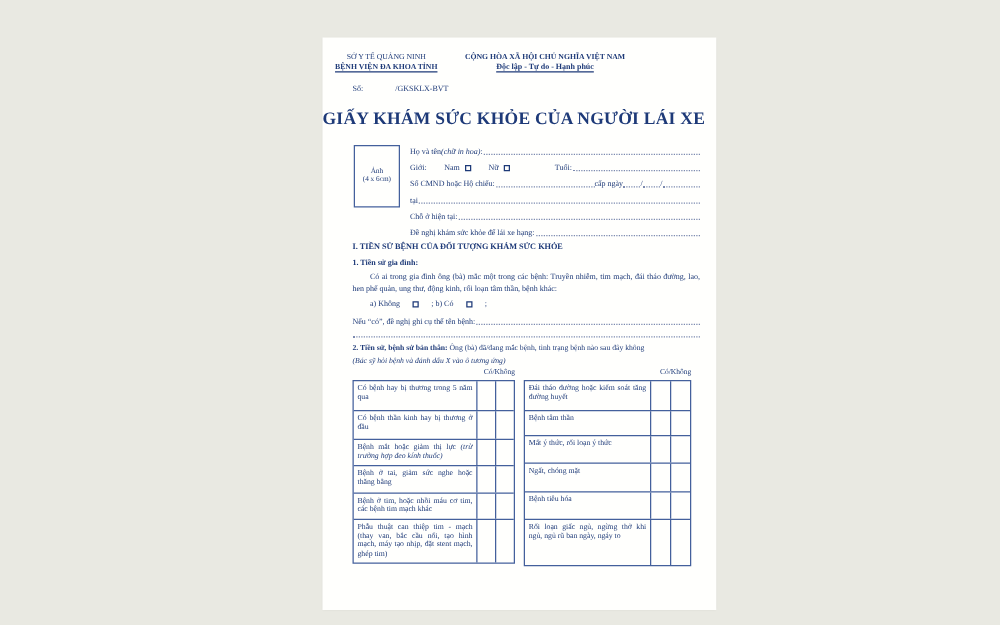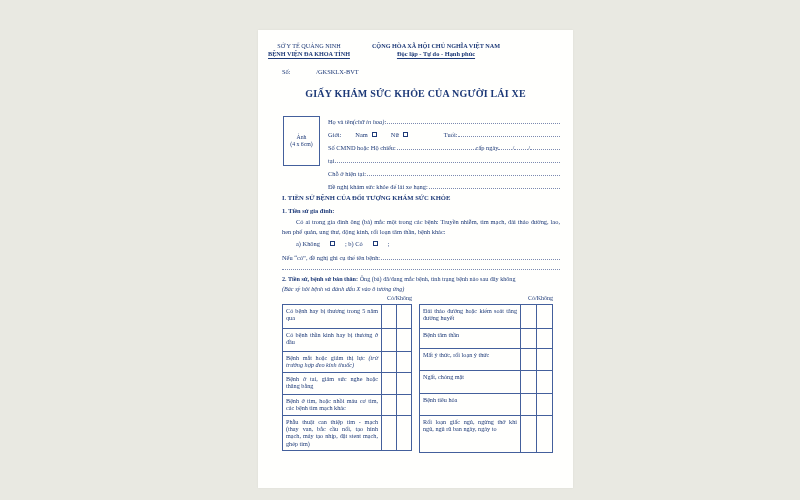--- a/index.html
+++ b/index.html
@@ -14,21 +14,21 @@
     position:absolute; left:258px; top:30px; width:315px; height:458px;
     background:#fffffd; box-shadow:0 0 2px rgba(0,0,0,0.06);
   }
   
   .hdr-left { position:absolute; left:2px; top:12px; width:98px; text-align:center; font-size:6.2px; line-height:8px; }
   .hdr-left .l2 { font-weight:bold; text-decoration:underline; text-underline-offset:1.5px; }
   .hdr-right { position:absolute; left:104px; top:12px; width:148px; text-align:center; font-size:6.2px; line-height:8px; font-weight:bold; }
   .hdr-right .l2 { font-size:6.4px; text-decoration:underline; text-underline-offset:1.5px; }
   .so-line { position:absolute; left:24px; top:38px; font-size:6.4px; }
   .so-line .so-val { margin-left:24px; }
-  .doc-title { position:absolute; left:0; right:0; top:58px; text-align:center; font-weight:bold; font-size:10px; letter-spacing:.2px; }
+  .doc-title { position:absolute; left:0; right:0; top:58px; font-weight:bold; font-size:14px; letter-spacing:.2px; }
   
   .photo {
     position:absolute; left:25px; top:86px; width:37px; height:50px;
     border:1px solid #44609c; display:flex; flex-direction:column;
     justify-content:center; align-items:center; font-size:5.8px; line-height:7.5px; text-align:center;
   }
   
   .fields { position:absolute; left:70px; right:13px; top:82px; }
   .fline { display:flex; align-items:flex-end; height:13px; font-size:6.4px; white-space:nowrap; }
   .dots { flex:1; border-bottom:1px dotted #7c8ab0; margin:0 0 1px 1px; min-width:4px; }

